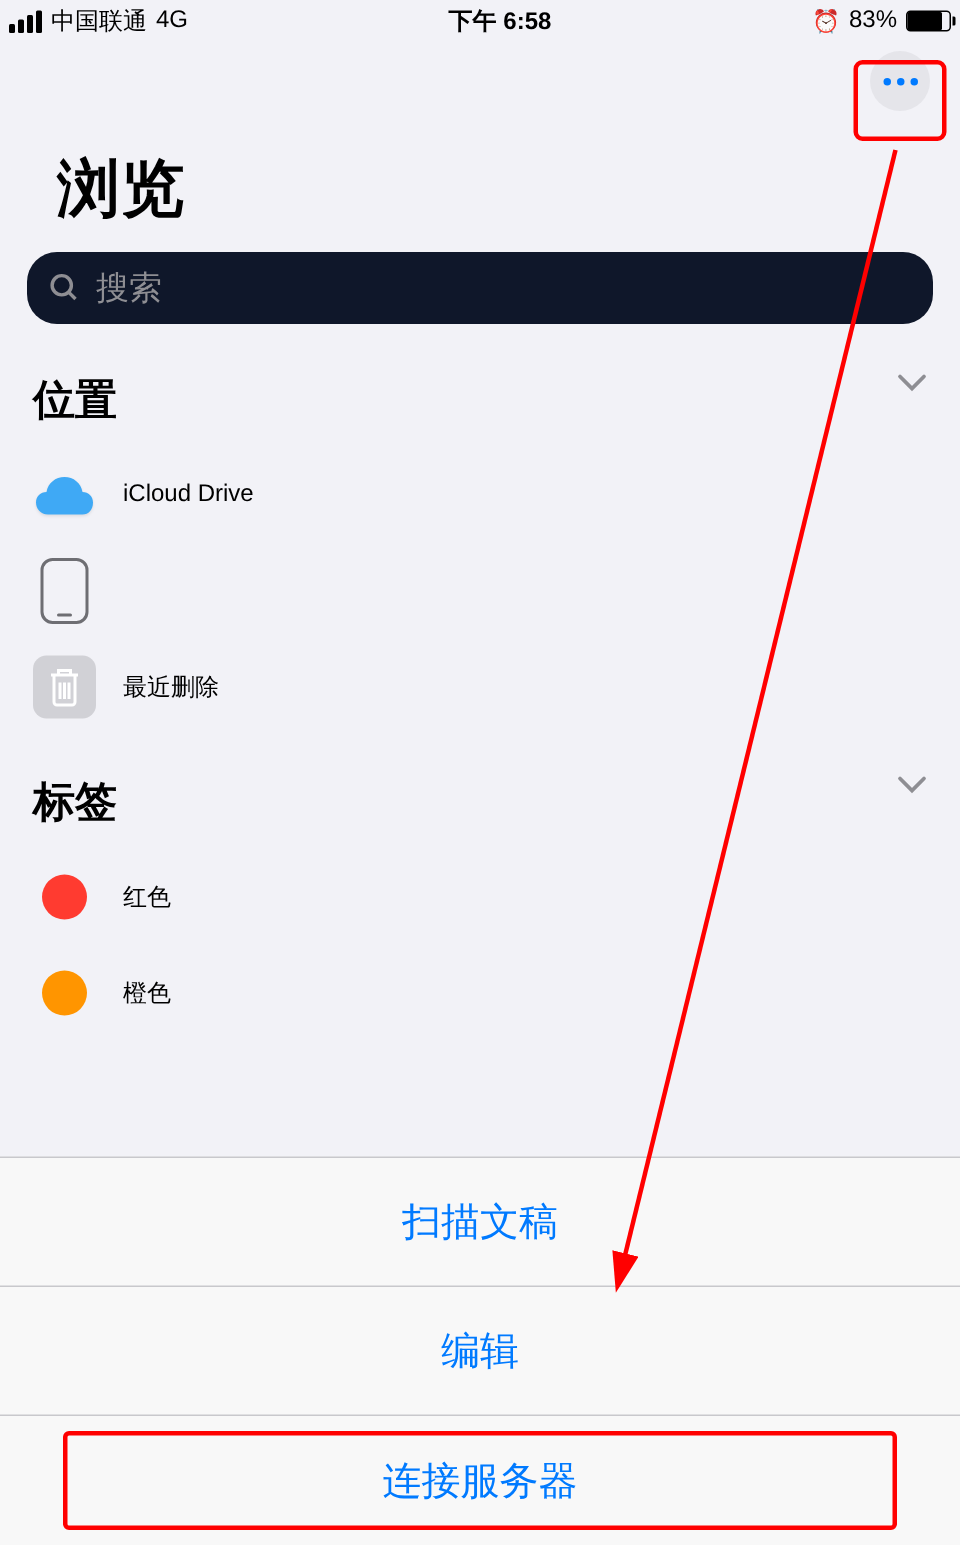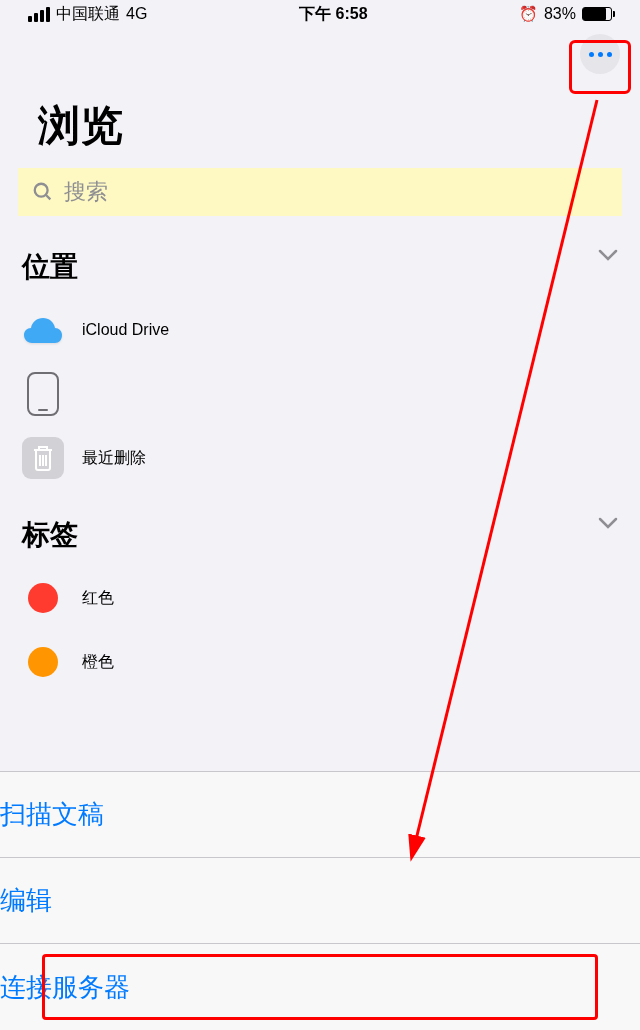--- a/index.html
+++ b/index.html
@@ -9,21 +9,21 @@
       background: #f2f2f7;
       font-family: -apple-system, "Helvetica Neue", Arial, sans-serif;
       position: relative;
       overflow: hidden;
     }
     .status-bar {
       height: 28px;
       display: flex;
       align-items: center;
       justify-content: space-between;
-      padding: 0 28px;
+      padding: 0 6px;
       font-size: 16px;
       font-weight: 500;
     }
     .status-left, .status-right { display: flex; align-items: center; gap: 6px; }
     .status-center { font-weight: 600; }
     .signal-bars { display: flex; align-items: flex-end; gap: 2px; }
     .signal-bars span { width: 4px; background: #000; border-radius: 1px; }
     .signal-bars span:nth-child(1) { height: 6px; }
     .signal-bars span:nth-child(2) { height: 9px; }
     .signal-bars span:nth-child(3) { height: 12px; }
@@ -81,22 +81,22 @@
     }
     .large-title {
       font-size: 42px;
       font-weight: 700;
       padding: 18px 38px 14px;
       letter-spacing: 1px;
     }
     .search-bar {
       margin: 0 18px 24px;
       height: 48px;
-      background: #fef9c3;
-      border-radius: 0;
+      background: #0f172a;
+      border-radius: 20px;
       display: flex;
       align-items: center;
       padding: 0 14px;
       gap: 10px;
     }
     .search-bar svg { flex-shrink: 0; }
     .search-text { font-size: 22px; color: #8e8e93; }
     .section-header {
       display: flex;
       align-items: flex-start;
@@ -148,20 +148,21 @@
     .action-sheet {
       position: absolute;
       bottom: 0; left: 0; right: 0;
       background: rgba(248,248,248,0.96);
       border-top: 0.5px solid #c8c8cc;
     }
     .sheet-item {
       height: 86px;
       display: flex;
       align-items: center;
+      justify-content: center;
       font-size: 26px;
       color: #007aff;
       border-bottom: 0.5px solid #c8c8cc;
       position: relative;
     }
     .sheet-item:last-child { border-bottom: none; }
     .highlight-connect {
       position: absolute;
       inset: 10px 42px;
       border: 3px solid #ff0000;

